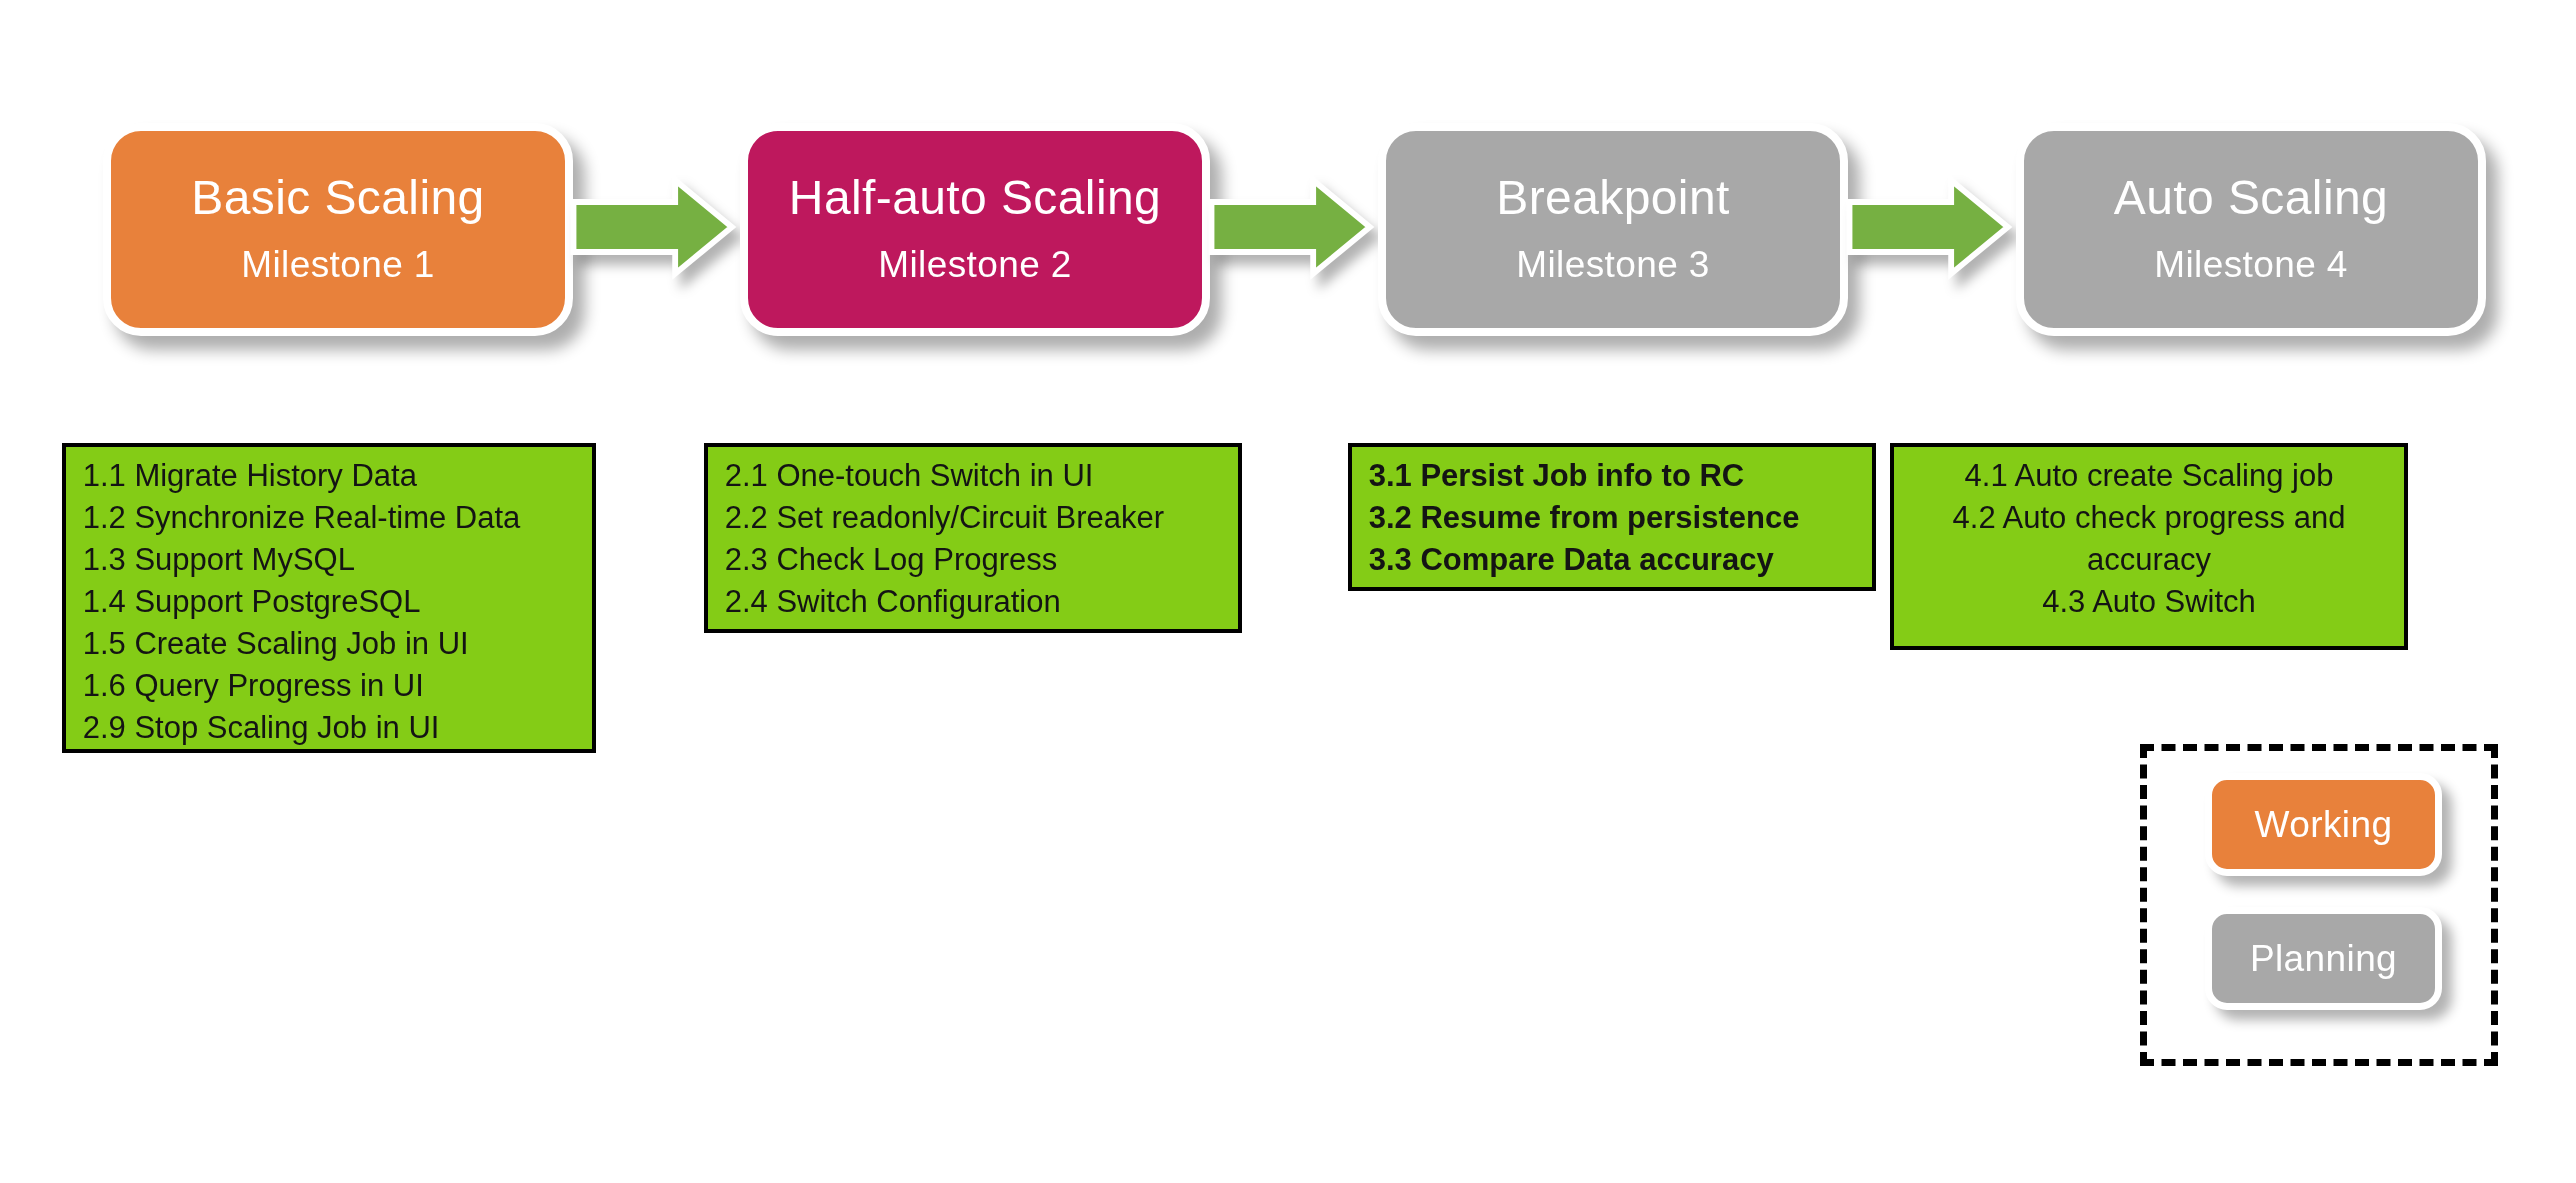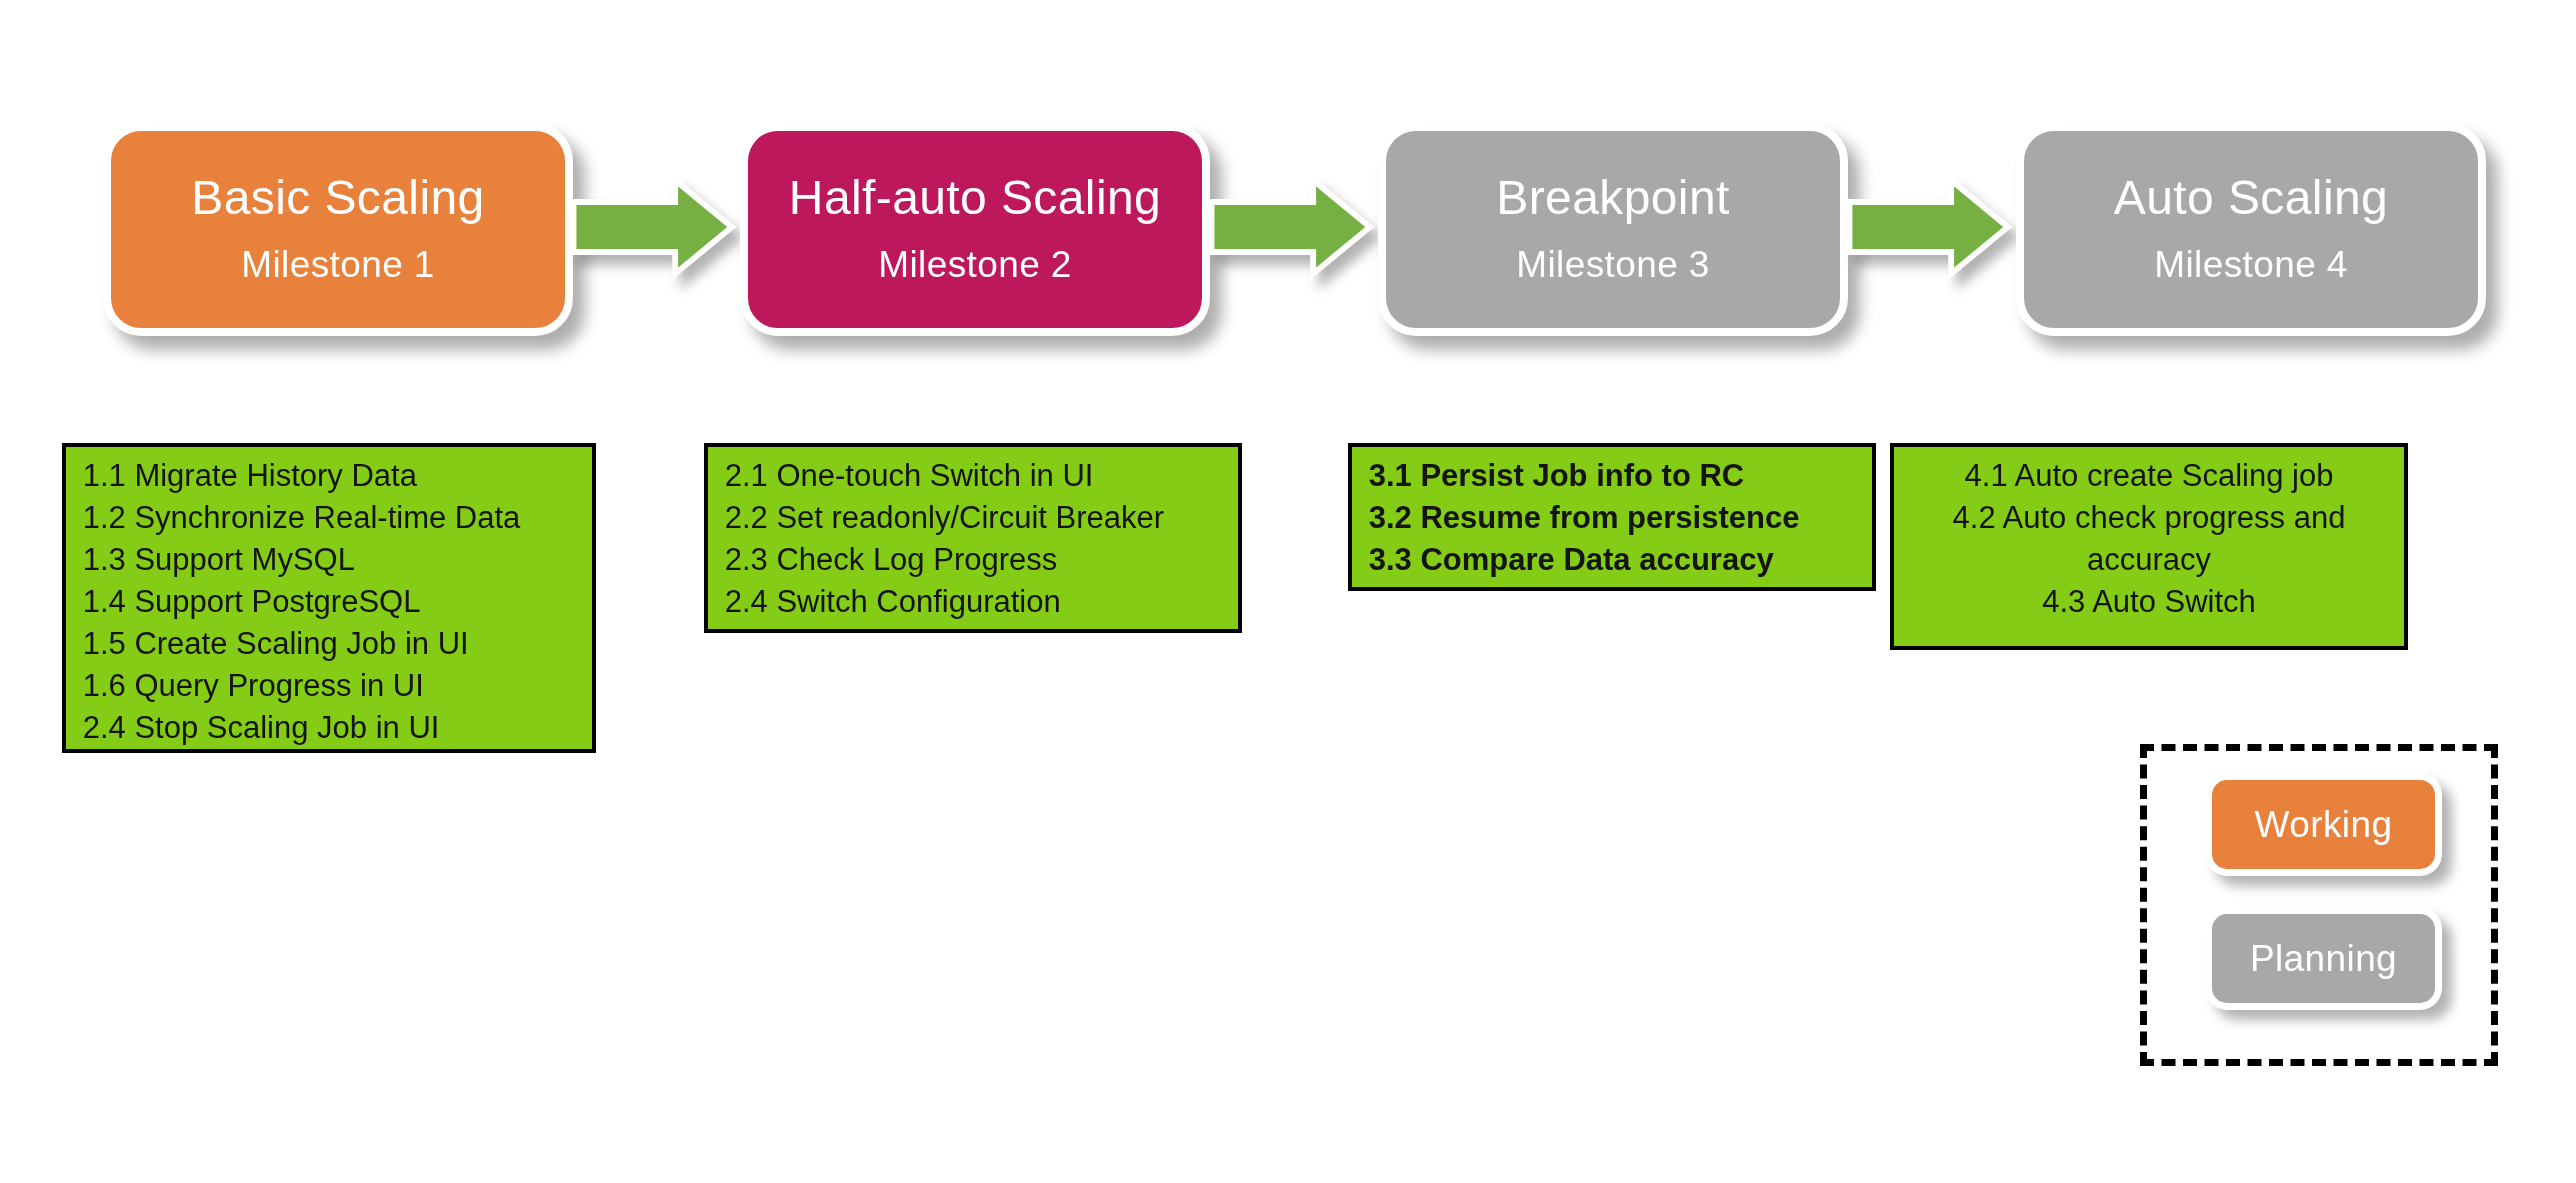--- a/index.html
+++ b/index.html
@@ -96,21 +96,21 @@
     <div class="subtitle">Milestone 4</div>
   </div>
 
   <div class="tasks t1">
     <div class="task-line">1.1 Migrate History Data</div>
     <div class="task-line">1.2 Synchronize Real-time Data</div>
     <div class="task-line">1.3 Support MySQL</div>
     <div class="task-line">1.4 Support PostgreSQL</div>
     <div class="task-line">1.5 Create Scaling Job in UI</div>
     <div class="task-line">1.6 Query Progress in UI</div>
-    <div class="task-line">2.4 Stop Scaling Job in UI</div>
+    <div class="task-line">2.9 Stop Scaling Job in UI</div>
   </div>
 
   <div class="tasks t2">
     <div class="task-line">2.1 One-touch Switch in UI</div>
     <div class="task-line">2.2 Set readonly/Circuit Breaker</div>
     <div class="task-line">2.3 Check Log Progress</div>
     <div class="task-line">2.4 Switch Configuration</div>
   </div>
 
   <div class="tasks t3">

